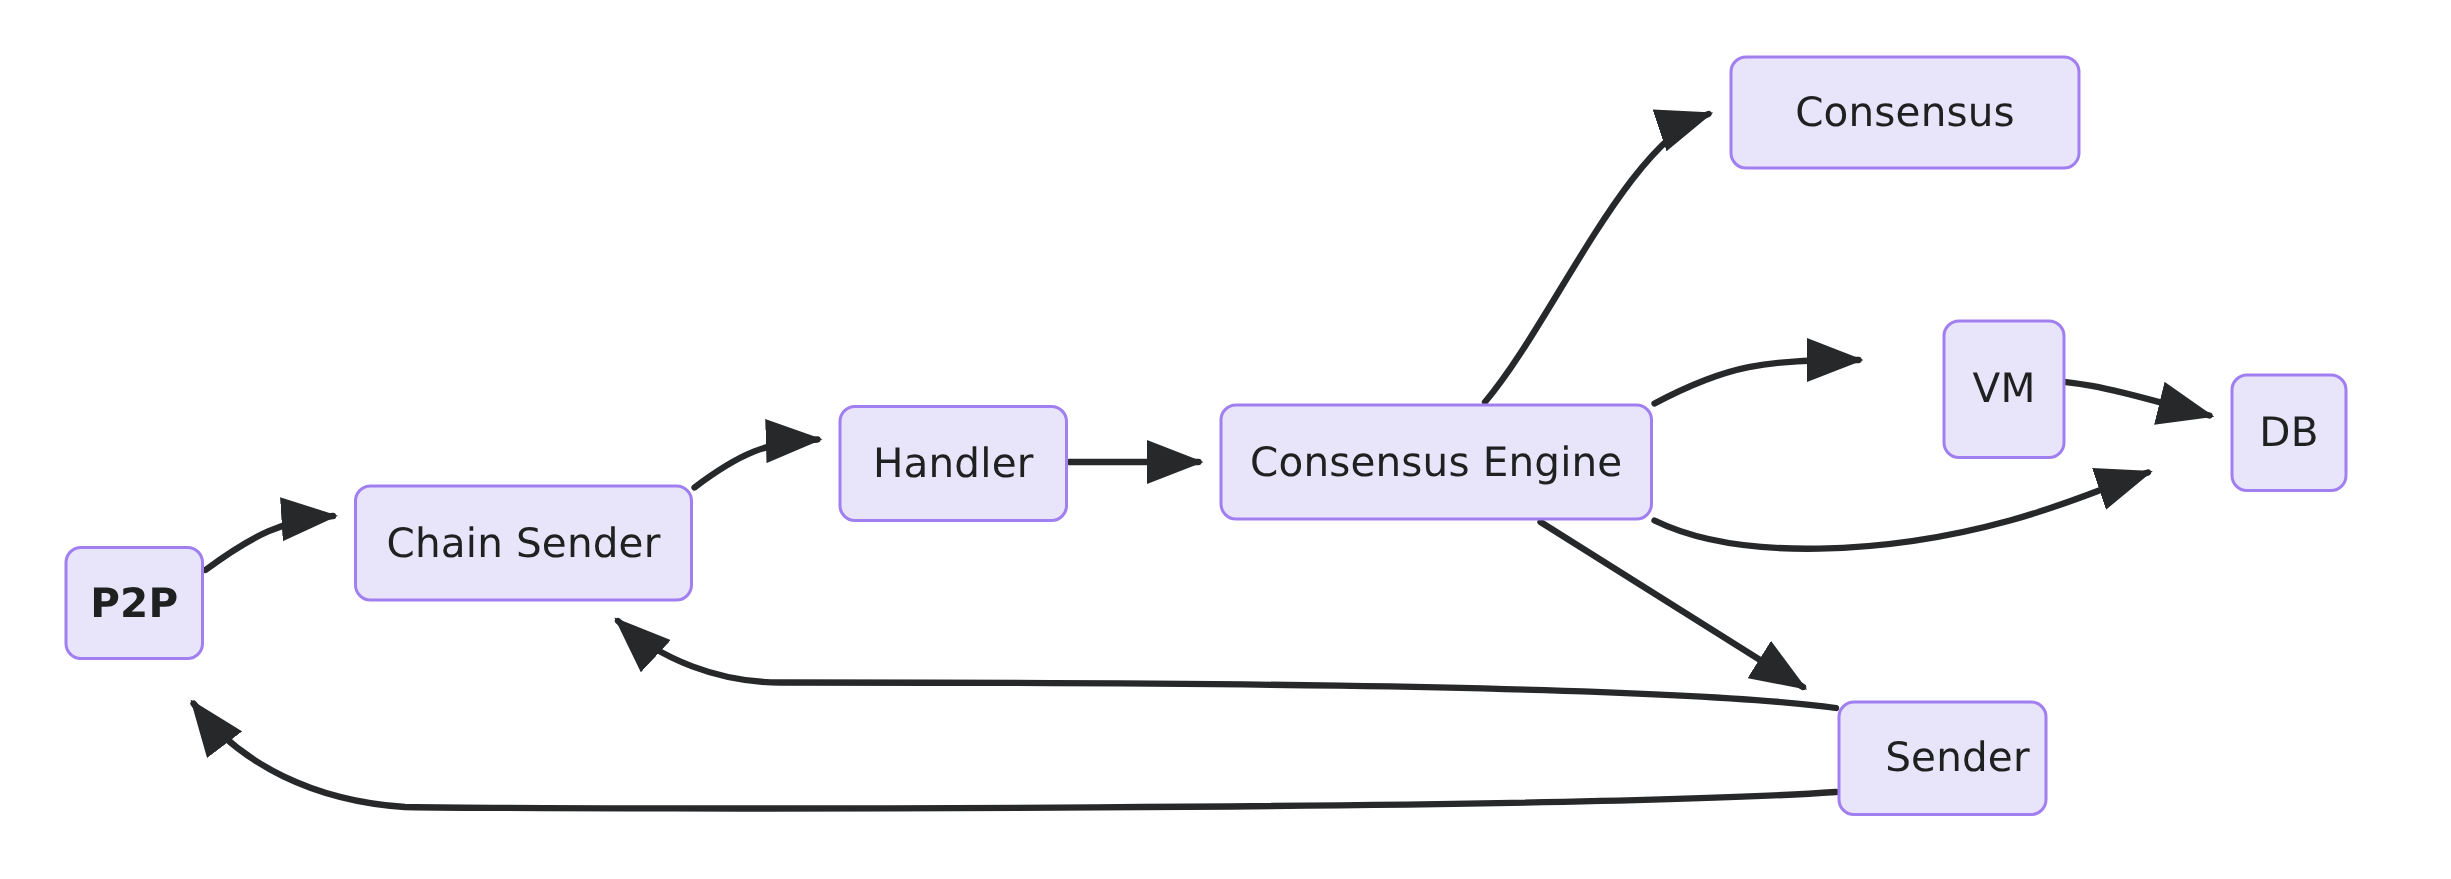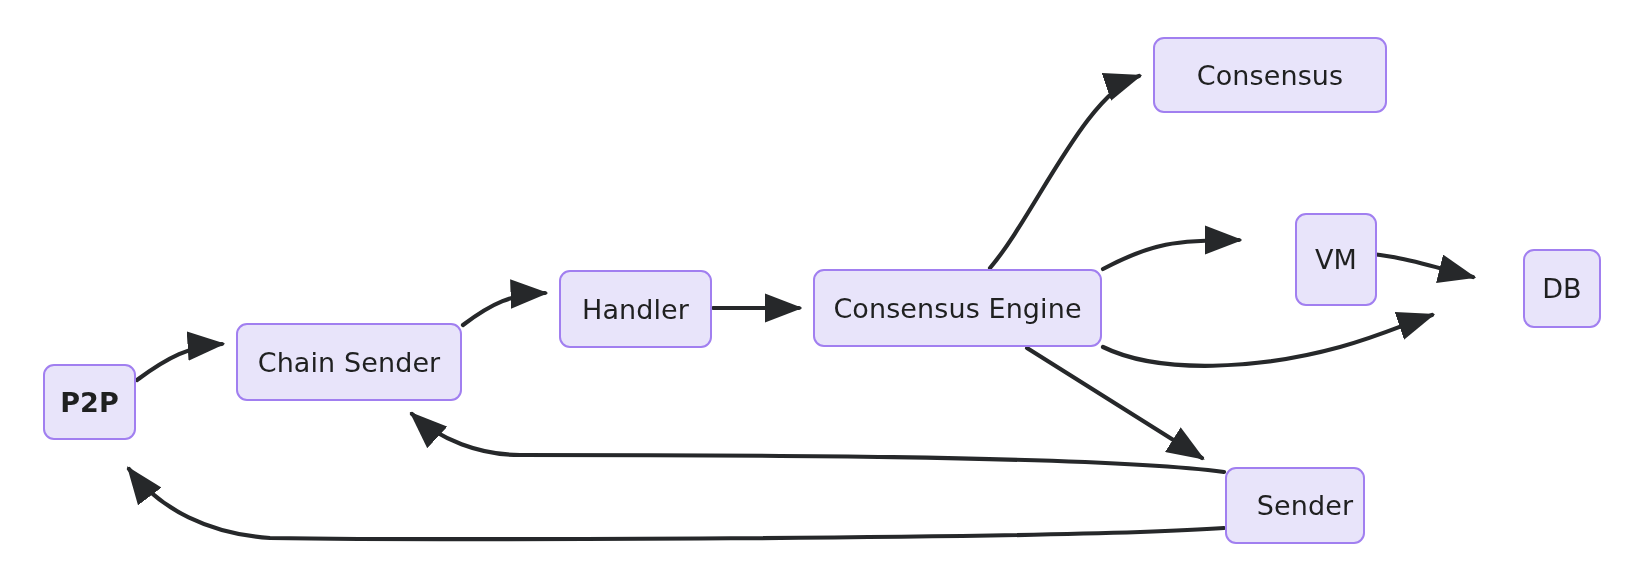--- a/index.html
+++ b/index.html
@@ -43,21 +43,21 @@
   .node-label {
     display: block;
   }
   
   #node-p2p       { left: 43px;   top: 364px; width: 93px;  height: 76px; font-weight: bold; }
   #node-chain-router { left: 236px; top: 323px; width: 226px; height: 78px; }
   #node-handler   { left: 559px;  top: 270px; width: 153px; height: 78px; }
   #node-consensus-engine { left: 813px; top: 269px; width: 289px; height: 78px; }
   #node-consensus { left: 1153px; top: 37px;  width: 234px; height: 76px; }
   #node-vm        { left: 1253px; top: 213px; width: 82px;  height: 93px; margin-left: 42px; }
-  #node-db        { left: 1487px; top: 249px; width: 78px;  height: 79px; margin-left: 36px; }
+  #node-db        { left: 1487px; top: 249px; width: 78px;  height: 79px; }
   #node-sender    { left: 1225px; top: 467px; width: 140px; height: 77px; padding-left: 20px; }
 </style>
 </head>
 <body>
 
 <div id="diagram-canvas">
 
   <svg id="edge-layer" viewBox="0 0 1634 586" width="1634" height="586" xmlns="http://www.w3.org/2000/svg">
     <defs>
       <marker id="arrowhead" markerWidth="9" markerHeight="7" refX="8.2" refY="3.5" orient="auto" markerUnits="strokeWidth">

